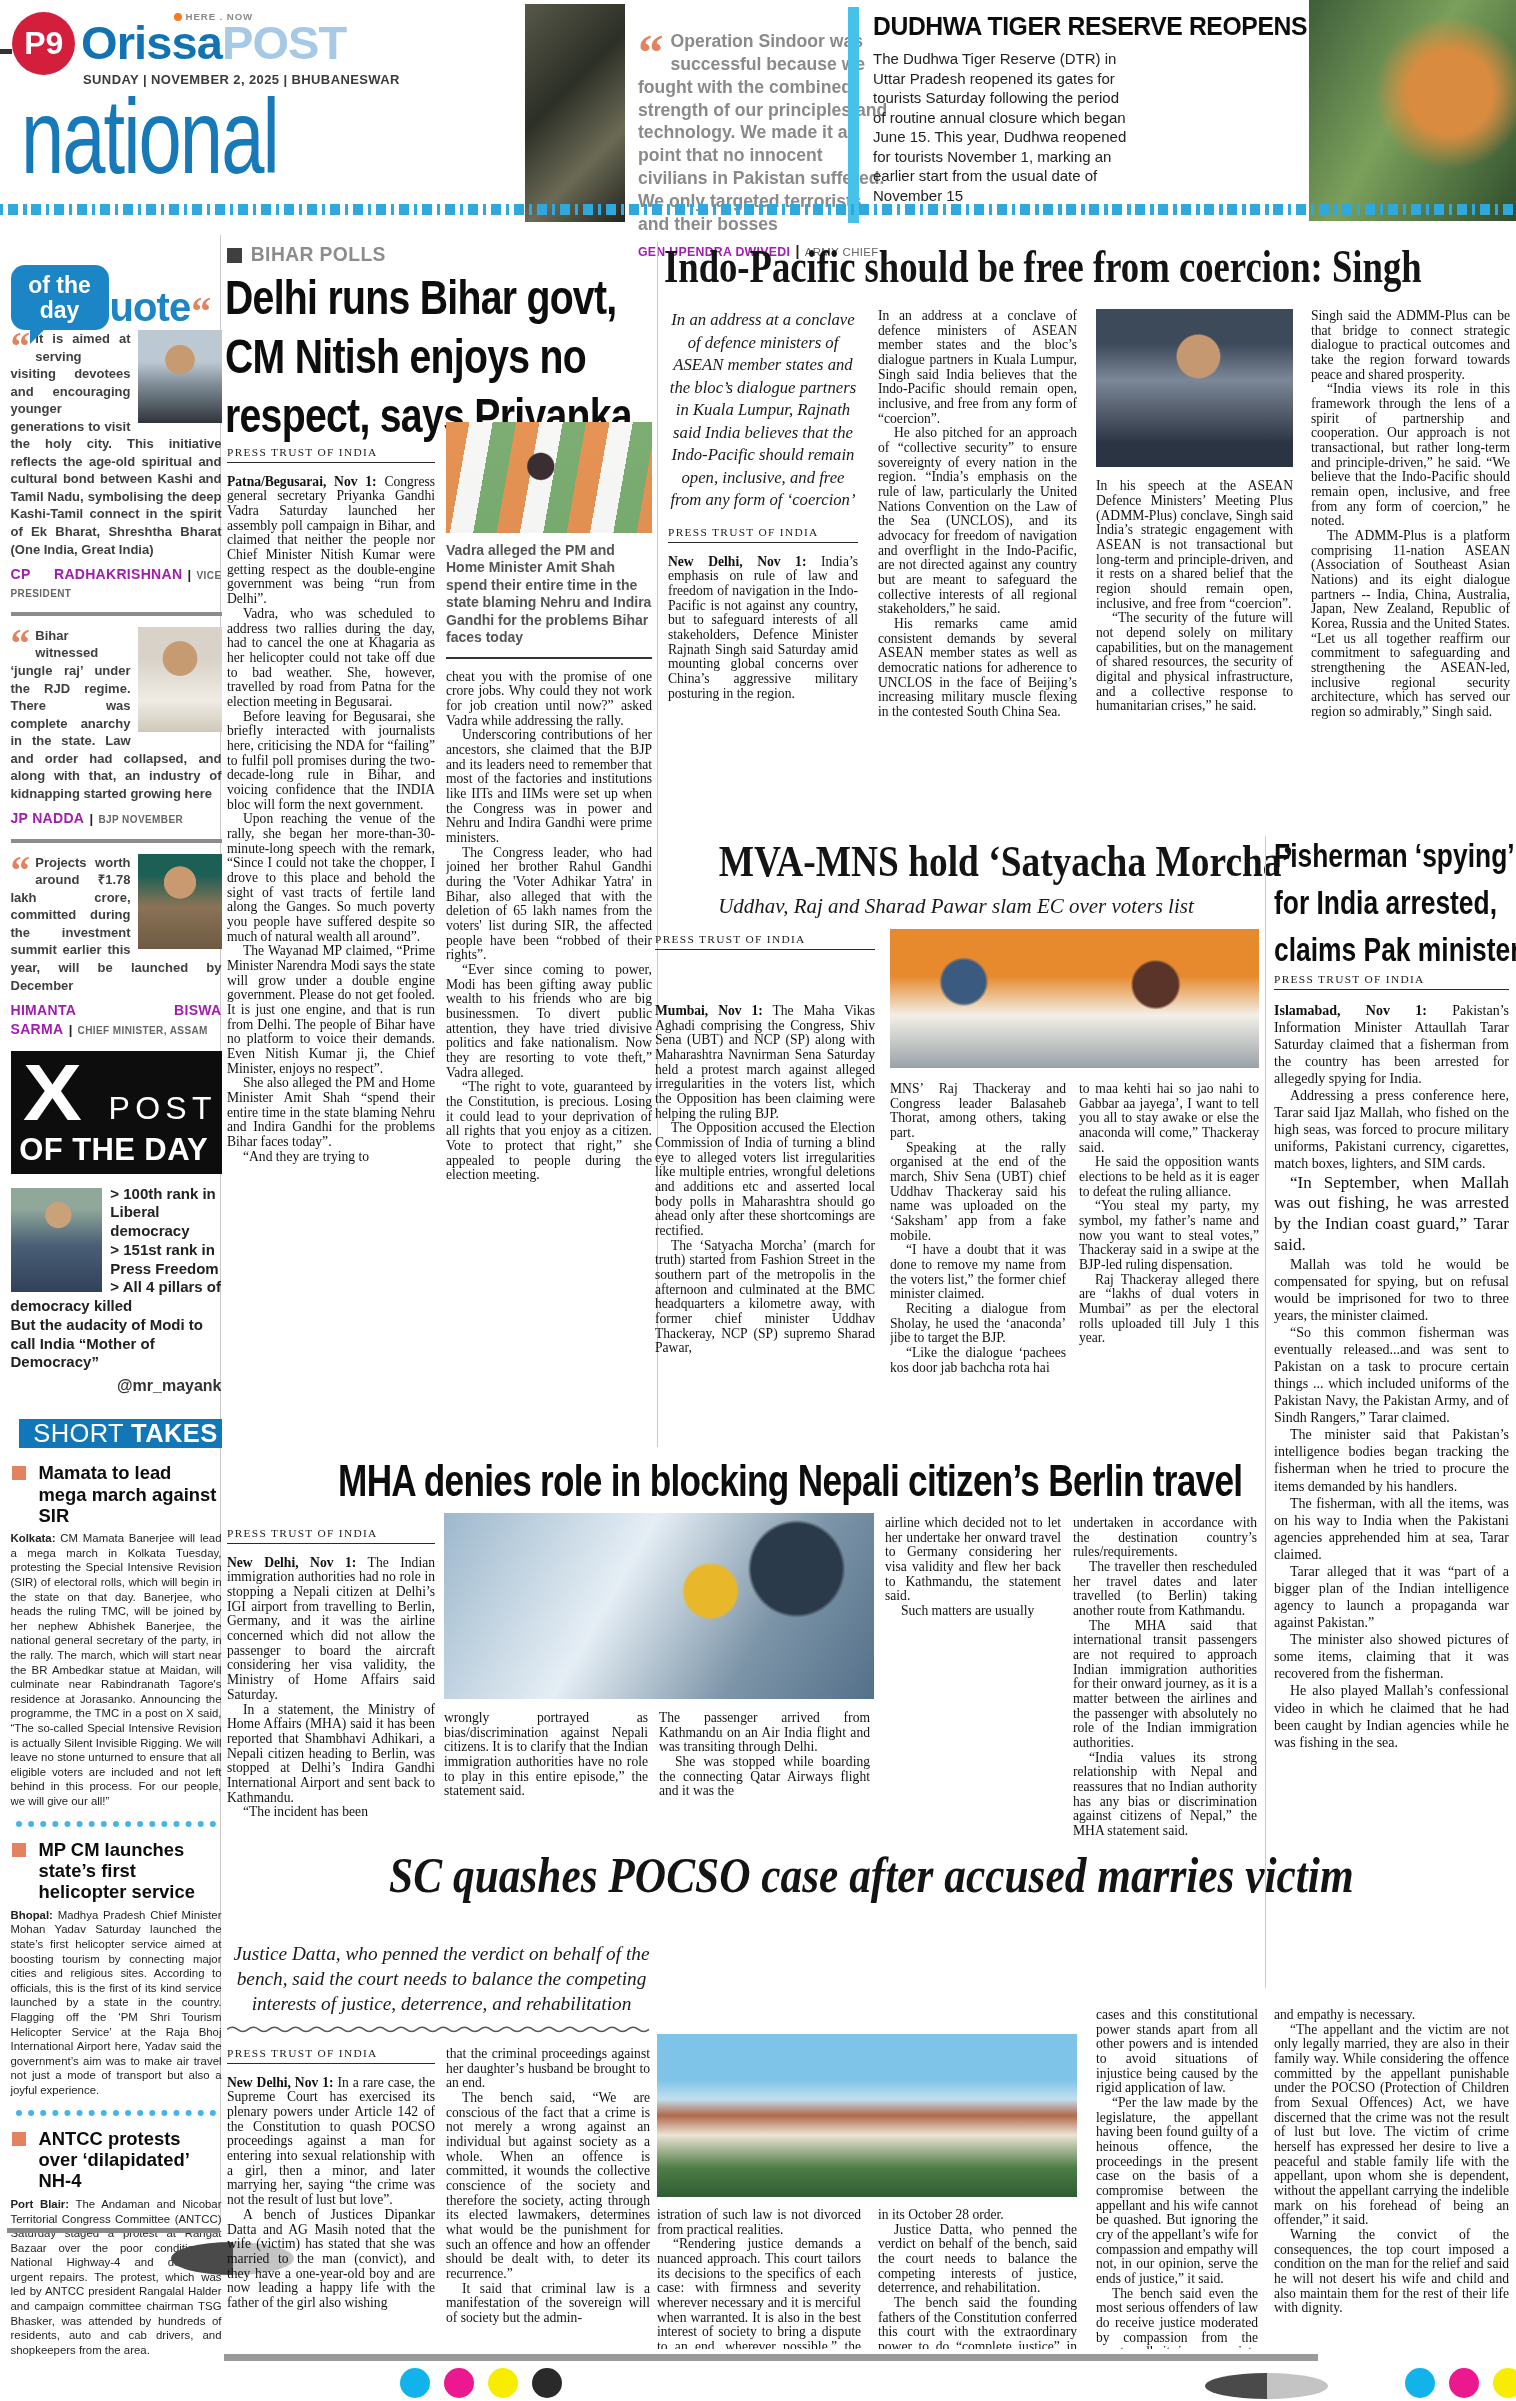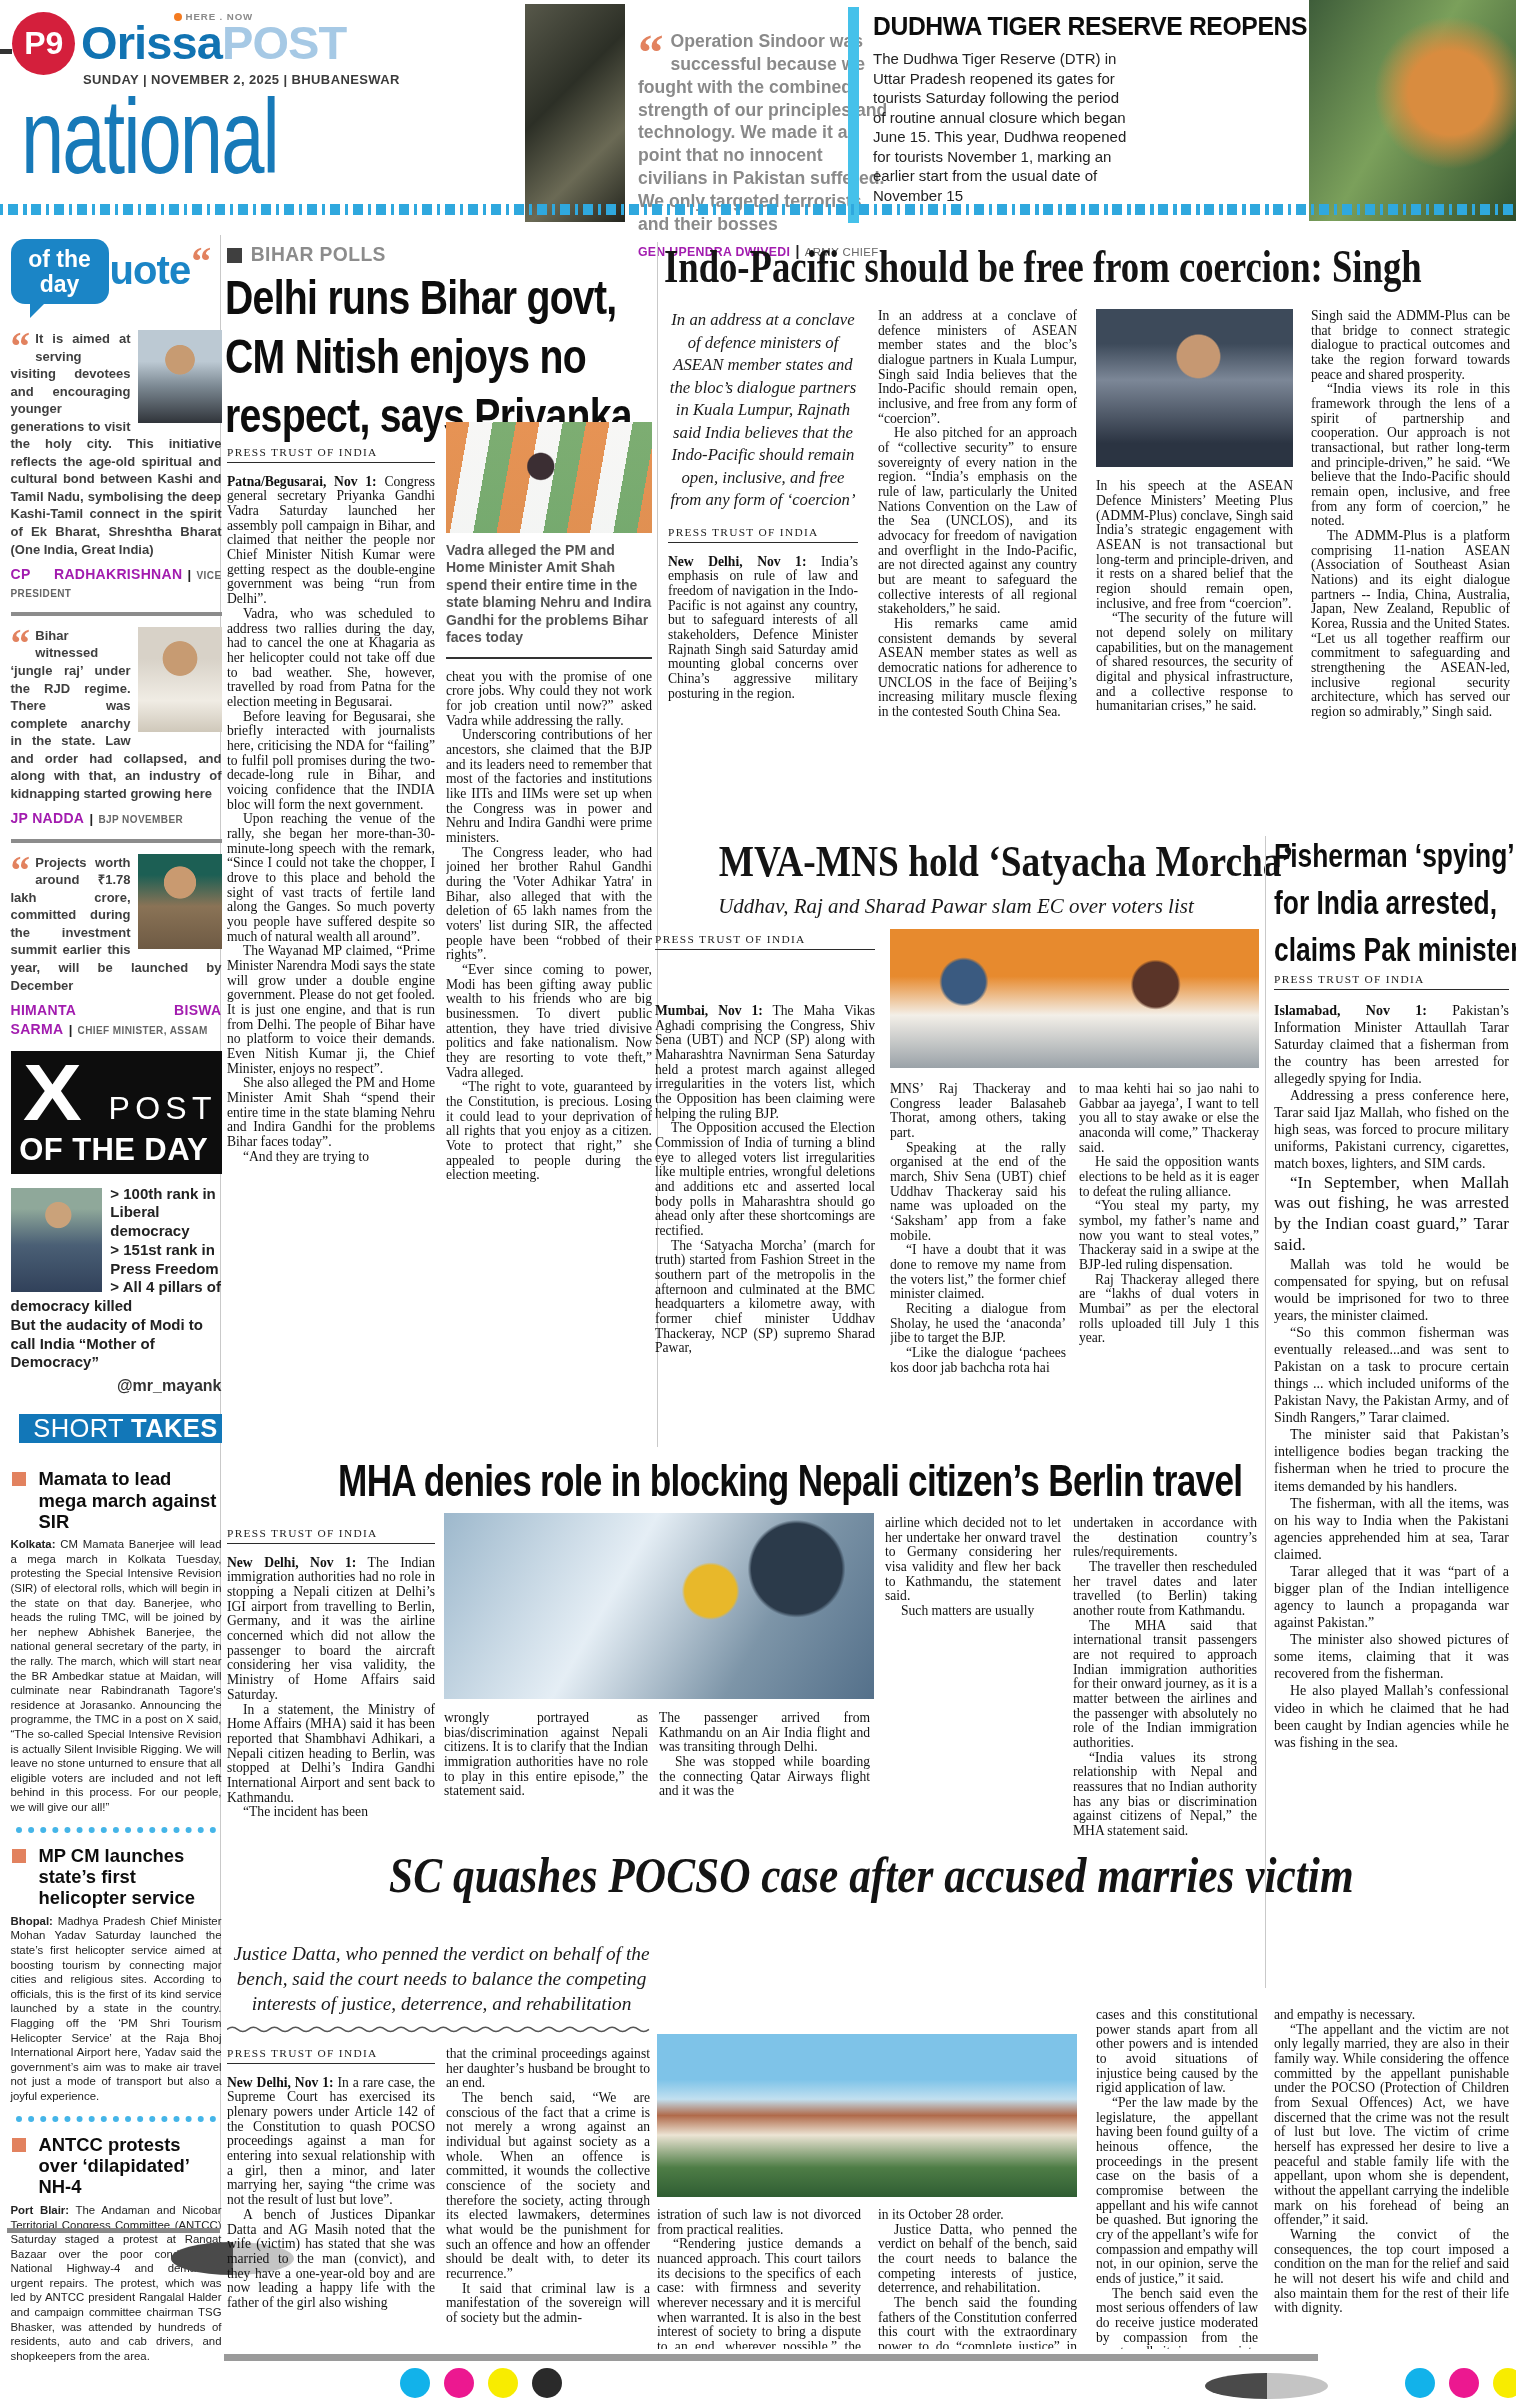--- a/index.html
+++ b/index.html
@@ -49,21 +49,21 @@
   .graydiv{height:4.4px;background:#8c8c8c;margin:10.5px 0}
 
   .xbox{background:#0d0d0d;height:123px;position:relative;color:#fff;margin:12.3px 0 10.5px 0}
   .xbox .xlogo{position:absolute;left:12.3px;top:-5.3px;font:bold 98px "Liberation Sans",sans-serif;transform:scale(.9,.82);transform-origin:0 0}
   .xbox .wpost{position:absolute;left:98px;top:39px;font:400 32px "Liberation Sans",sans-serif;letter-spacing:5.3px}
   .xbox .wofday{position:absolute;left:8.8px;top:81px;font:bold 31px "Liberation Sans",sans-serif;letter-spacing:0.4px}
   .xp-photo{float:left;width:91px;height:104px;margin:3.5px 8.8px 3.5px 0}
   .xp-text{font:bold 15px "Liberation Sans",sans-serif;color:#222;line-height:1.25}
   .xp-handle{text-align:right;font:bold 16px "Liberation Sans",sans-serif;color:#333;margin-top:5.3px}
 
-  .st-bar{display:flex;align-items:center;height:39px;margin:14px 0 20px 0}
+  .st-bar{display:flex;align-items:flex-end;height:39px;margin:14px 0 14px 0}
   .st-red{width:8.8px;background:#cf2030}
   .st-blue{flex:1;background:#1277b8;color:#fff;display:flex;align-items:center;padding-left:14px;
            font:400 25.5px "Liberation Sans",sans-serif;letter-spacing:0.4px}
   .st-blue b{margin-left:7px}
   .st-item h3{margin:0 0 5.3px 0;font:bold 18.4px "Liberation Sans",sans-serif;line-height:1.15;color:#0d0d0d;
               padding-left:28px;position:relative}
   .st-item h3 .bul{position:absolute;left:1.8px;top:3.5px;width:14px;height:14px;background:#e2825f}
   .st-item .stbody{font:11.4px "Liberation Sans",sans-serif;line-height:1.28;text-align:justify;color:#222}
   .st-item .stbody b{font-weight:bold}
   .dotted{border-top:6.1px dotted #45b5e8;margin:12.3px 5.3px}
@@ -114,21 +114,21 @@
   <div class="abs" style="left:873px;top:10.5px;width:615px"><span class="cx dudhwa-title" style="transform:scaleX(.95)">DUDHWA TIGER RESERVE REOPENS</span></div>
   <div class="abs dudhwa-body" style="left:873px;top:49px;width:258px;height:172px;overflow:hidden"><span>The Dudhwa Tiger Reserve (DTR) in Uttar Pradesh reopened its gates for tourists Saturday following the period of routine annual closure which began June 15. This year, Dudhwa reopened for tourists November 1, marking an earlier start from the usual date of November 15</span></div>
   <div class="abs photo" style="left:1309px;top:0;width:208px;height:221px;background:radial-gradient(circle at 68% 42%,#d98c3f 0 22%,transparent 40%),linear-gradient(120deg,#3e5d3a,#7ba05b 45%,#2f4d2c)"></div>
 
   <div class="abs dashes" style="left:0;top:204px;width:1517px"></div>
 
   <div class="abs vrule" style="left:220px;top:235px;height:1987px"></div>
 
   <div class="abs rail" style="left:10.5px;top:239px">
 
-    <div style="display:flex;align-items:flex-start;gap:1px;height:91px">
+    <div style="display:flex;align-items:flex-end;gap:1px;height:91px">
       <div class="qbadge-bubble">
         <span>of the</span>
         <span>day</span>
       </div>
       <span class="quote-suffix" style="margin-top:8.8px">uote</span>
       <span style="font:bold 40px 'Liberation Serif',serif;color:#e2825f;line-height:.9;margin-top:5.3px">“</span>
     </div>
 
     <div class="lr-quote">
       <div class="lr-photo photo" style="background:radial-gradient(circle at 50% 32%,#c79b72 0 19%,transparent 20%),linear-gradient(180deg,#bcc9d3 0 34%,#7d8a94 60%,#30343a)"></div>

